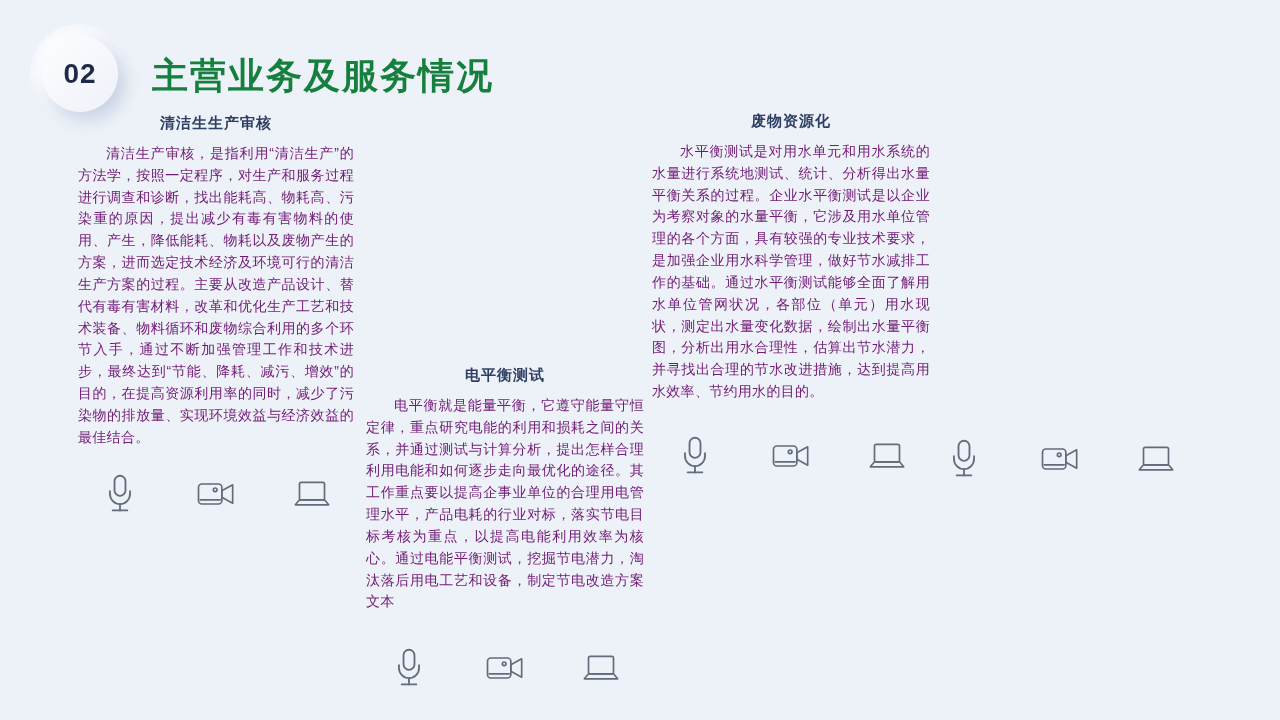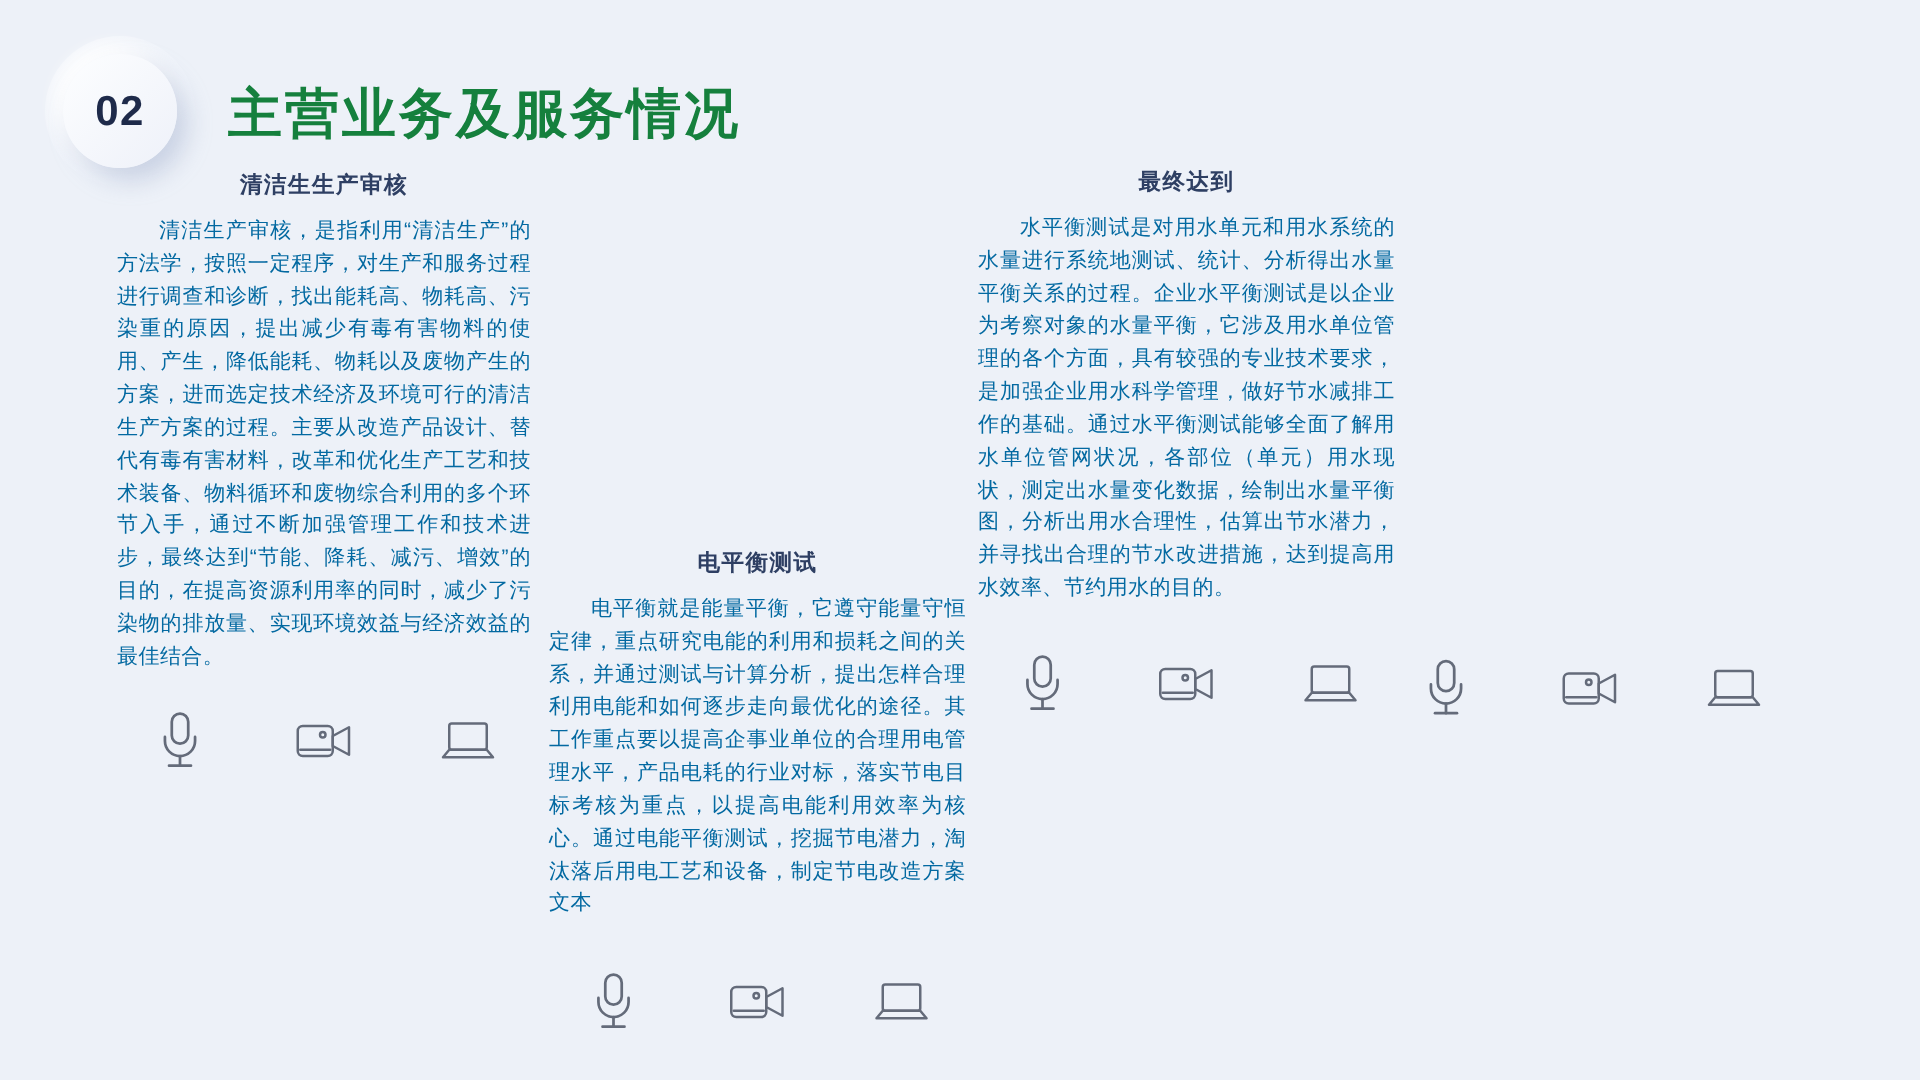--- a/index.html
+++ b/index.html
@@ -32,21 +32,21 @@
     font-size:36px;font-weight:700;color:#15803d;
     letter-spacing:2px;white-space:nowrap;
   }
   
   .sec{position:absolute;}
   .sec h2{
     margin:0 0 10px 0;text-align:center;
     font-size:15px;font-weight:700;color:#2e3f63;letter-spacing:1px;
   }
   .sec p{
-    margin:0;font-size:14px;line-height:1.56;color:#0369a1;
+    margin:0;font-size:14px;line-height:1.56;color:#701a75;
     text-align:justify;text-indent:2em;letter-spacing:.3px;
   }
   .sec-1{left:78px;top:114px;width:276px;}
   .sec-2{left:366px;top:366px;width:278px;}
   .sec-3{left:652px;top:112px;width:278px;}
   .sec-4{left:934px;top:362px;width:252px;}
   .icon-row{
     display:flex;justify-content:space-between;align-items:flex-end;
     width:232px;margin:24px auto 0 auto;
   }
@@ -121,21 +121,21 @@
       <span class="icon">
         <svg viewBox="0 0 48 40">
             <rect x="9" y="6" width="30" height="21" rx="2"></rect>
             <path d="M4 33 L9 27 H39 L44 33 Z"></path>
           </svg>
       </span>
     </div>
   </div>
 
   <div class="sec sec-3">
-    <h2>最终达到</h2>
+    <h2>废物资源化</h2>
     <p>水平衡测试是对用水单元和用水系统的水量进行系统地测试、统计、分析得出水量平衡关系的过程。企业水平衡测试是以企业为考察对象的水量平衡，它涉及用水单位管理的各个方面，具有较强的专业技术要求，是加强企业用水科学管理，做好节水减排工作的基础。通过水平衡测试能够全面了解用水单位管网状况，各部位（单元）用水现状，测定出水量变化数据，绘制出水量平衡图，分析出用水合理性，估算出节水潜力，并寻找出合理的节水改进措施，达到提高用水效率、节约用水的目的。</p>
     <div class="icon-row">
       <span class="icon">
         <svg viewBox="0 0 40 46">
             <rect x="14" y="3" width="12" height="22" rx="6"></rect>
             <path d="M9 20 v3 a11 11 0 0 0 22 0 v-3"></path>
             <line x1="20" y1="34" x2="20" y2="41"></line>
             <line x1="12" y1="41" x2="28" y2="41"></line>
           </svg>
       </span>

